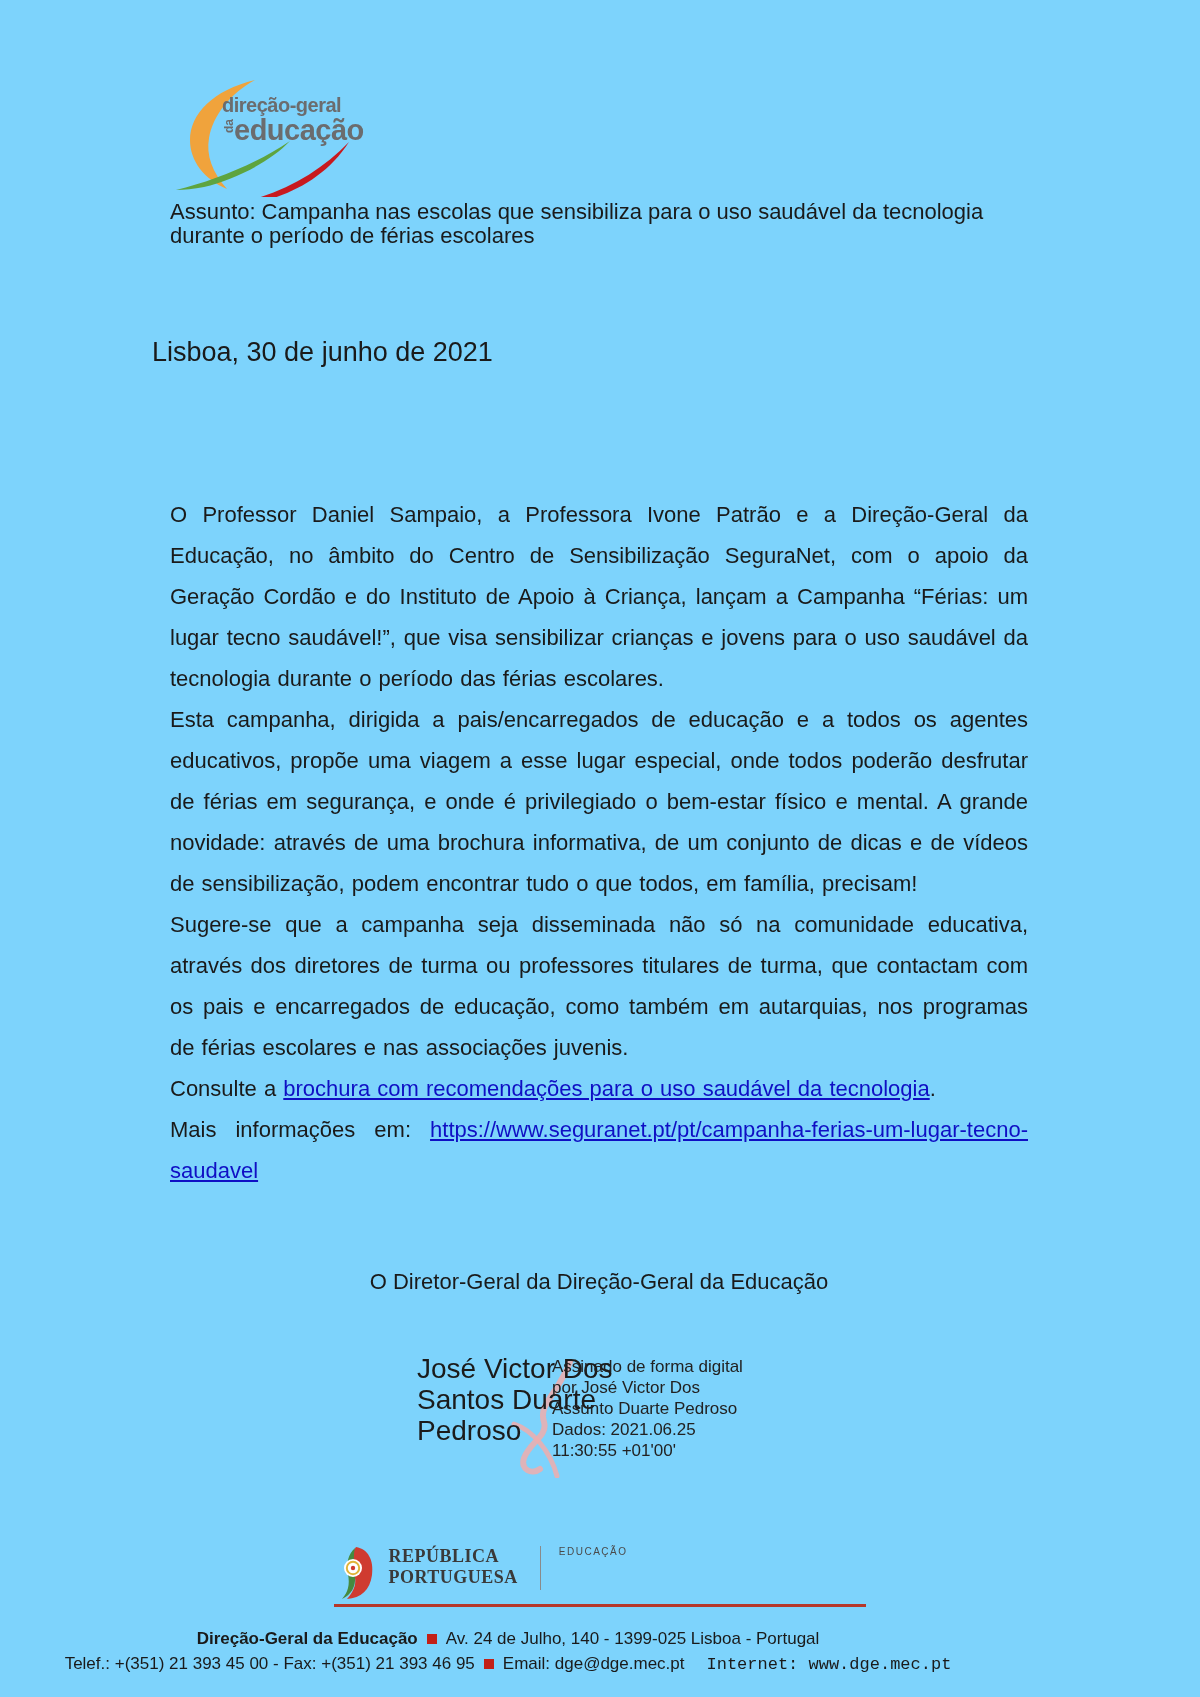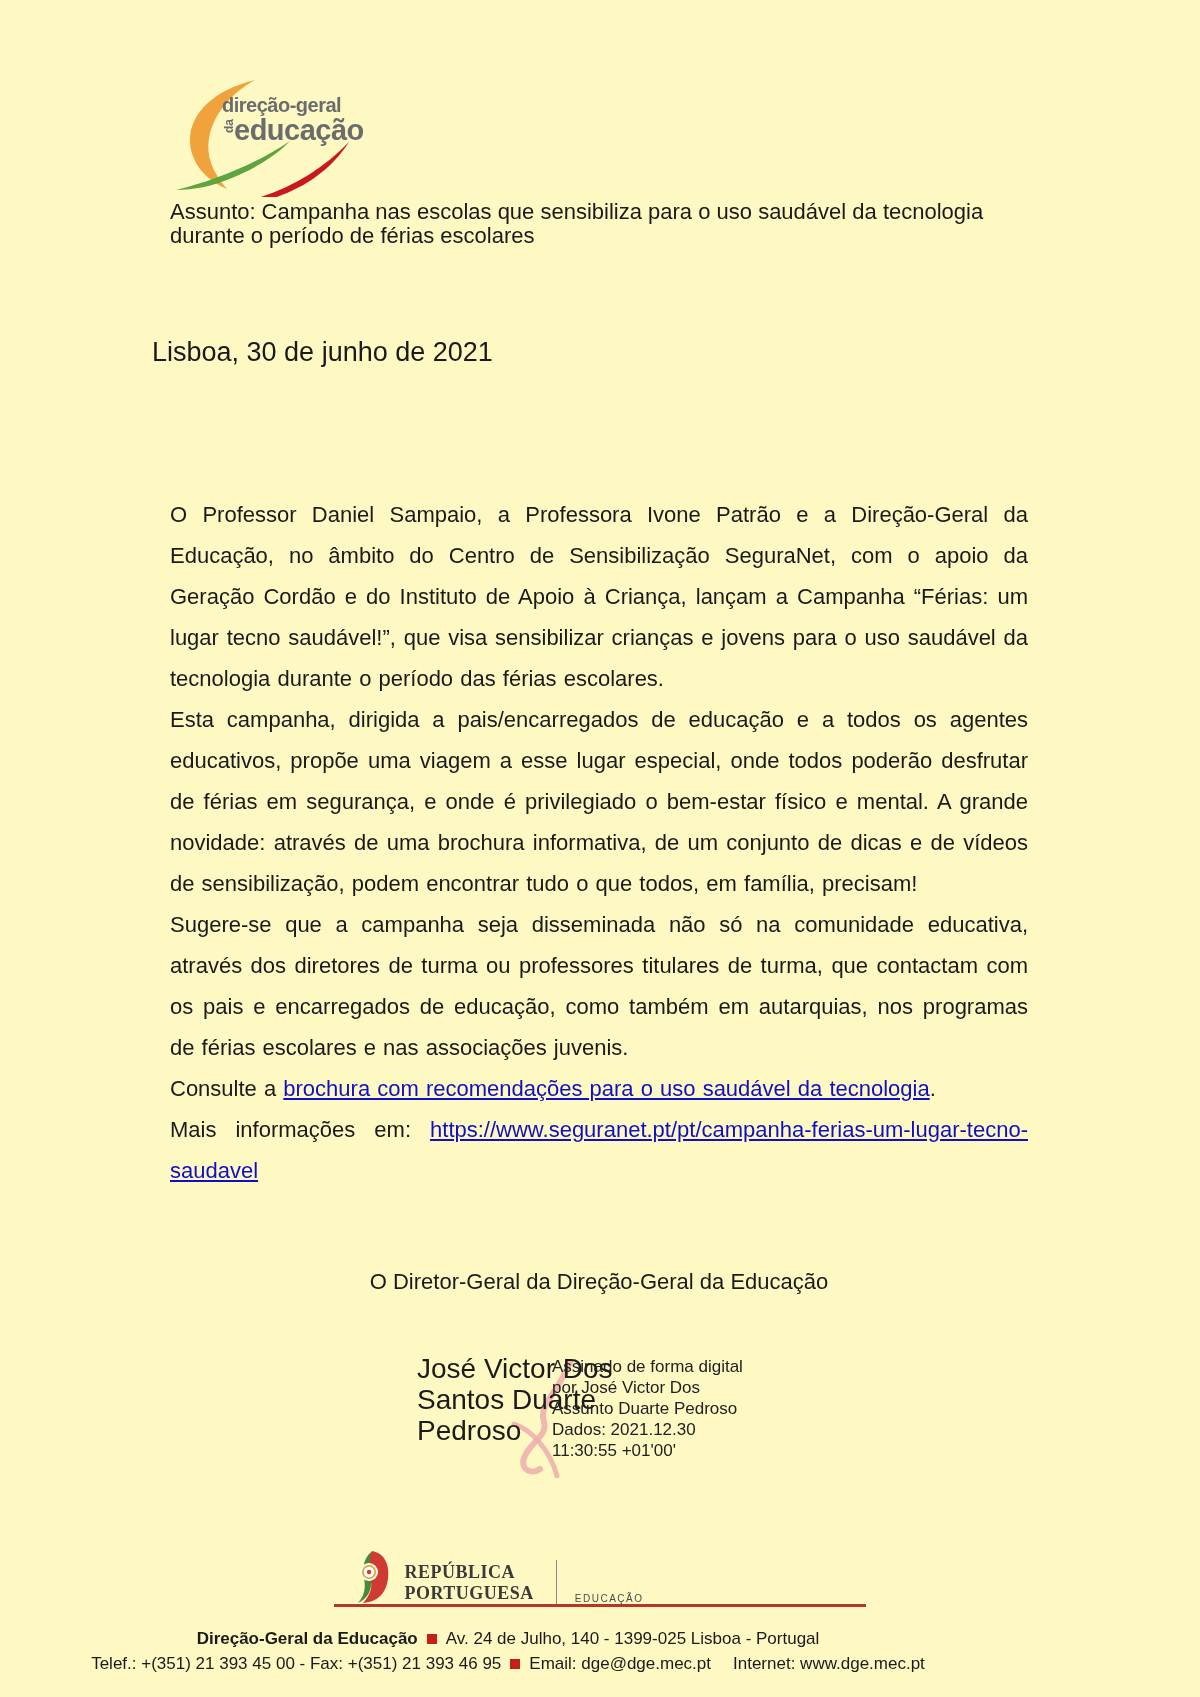--- a/index.html
+++ b/index.html
@@ -1,20 +1,20 @@
 <!DOCTYPE html>
 <html lang="pt"><head>
 <meta charset="utf-8">
 <title>Ofício DGE</title>
 <style>
   html,body{margin:0;padding:0;background:#ffffff;}
   .page{
     position:relative;
     width:1200px;height:1697px;
-    background:#fef9c3;
+    background:#7dd3fc;
     font-family:"Liberation Sans", sans-serif;
     color:#1a1a1a;
     overflow:hidden;
   }
   
   .dge-logo{position:absolute;left:150px;top:62px;width:215px;height:135px;}
   .dge-logo svg{position:absolute;left:0;top:0;}
   .logo-line1{
     position:absolute;left:72px;top:32px;
     font-size:20px;font-weight:bold;color:#6b6c6e;letter-spacing:-0.5px;
@@ -46,43 +46,43 @@
   .sig-name{
     position:absolute;left:417px;top:1353px;z-index:2;
     font-size:28px;line-height:31px;color:#1b1b1b;white-space:nowrap;
   }
   .sig-details{
     position:absolute;left:552px;top:1356px;z-index:2;
     font-size:17px;line-height:21px;color:#222;white-space:nowrap;
   }
   
   .gov-footer{
-    position:absolute;left:16px;top:1546px;width:968px;height:58px;
-    display:flex;align-items:flex-end;justify-content:center;
+    position:absolute;left:0;top:1546px;width:968px;height:58px;
+    display:flex;align-items:flex-start;justify-content:center;
   }
   .gov-emblem{width:36px;height:54px;margin-right:12px;flex:0 0 auto;}
   .gov-republic{
     font-family:"Liberation Serif", serif;font-weight:bold;
     font-size:18px;line-height:21px;letter-spacing:0.5px;color:#3a3a3a;
   }
   .gov-divider{width:1px;height:44px;background:#8a8a8a;margin:0 18px 0 22px;}
   .gov-ministry{font-size:10px;letter-spacing:1.5px;color:#4a4a4a;}
   .red-rule{position:absolute;left:334px;top:1604px;width:532px;height:3px;background:#b5372a;}
   .footer-line{
     position:absolute;left:0;width:1016px;text-align:center;
     font-size:17px;color:#1a1a1a;white-space:nowrap;
   }
   .footer-line.l1{top:1629px;}
   .footer-line.l2{top:1654px;}
   .footer-line b{font-weight:bold;}
   .sq{
     display:inline-block;width:10px;height:10px;background:#c32017;
     margin:0 9px;transform:translateY(0px);
   }
-  .isp{margin-left:22px;}
+  .isp{margin-left:22px;font-family:Liberation Mono, monospace;}
 </style>
 </head>
 <body>
 
 <div class="page">
 
   <div class="dge-logo">
     <svg width="215" height="135" viewBox="150 62 215 135">
 
       <path d="M255,80 C213,90 190,114 190,140 C190,161 204,179 227,189
@@ -124,21 +124,21 @@
   </div>
   <div class="sig-name">
       <div>José Victor Dos</div>
       <div>Santos Duarte</div>
       <div>Pedroso</div>
     </div>
   <div class="sig-details">
       <div>Assinado de forma digital</div>
       <div>por José Victor Dos</div>
       <div>Assunto Duarte Pedroso</div>
-      <div>Dados: 2021.12.30</div>
+      <div>Dados: 2021.06.25</div>
       <div>11:30:55 +01'00'</div>
     </div>
 
   <div class="gov-footer">
     <svg class="gov-emblem" viewBox="0 0 36 54">
       <path d="M16,1 C28,3 34,14 32,29 C30,44 21,52 7,53 C15,44 17,36 14,28 C11,18 11,7 16,1 Z" fill="#cf3b30"></path>
       <path d="M15,2 C8,8 6,18 8,28 C10,39 8,46 2,53 C11,49 16,41 15,30 C14,20 13,10 15,2 Z" fill="#468a3f"></path>
       <circle cx="13" cy="22" r="9" fill="#ffffff"></circle>
       <circle cx="13" cy="22" r="6.2" fill="none" stroke="#e0b43a" stroke-width="2"></circle>
       <circle cx="13" cy="22" r="2.2" fill="#cf3b30"></circle>

